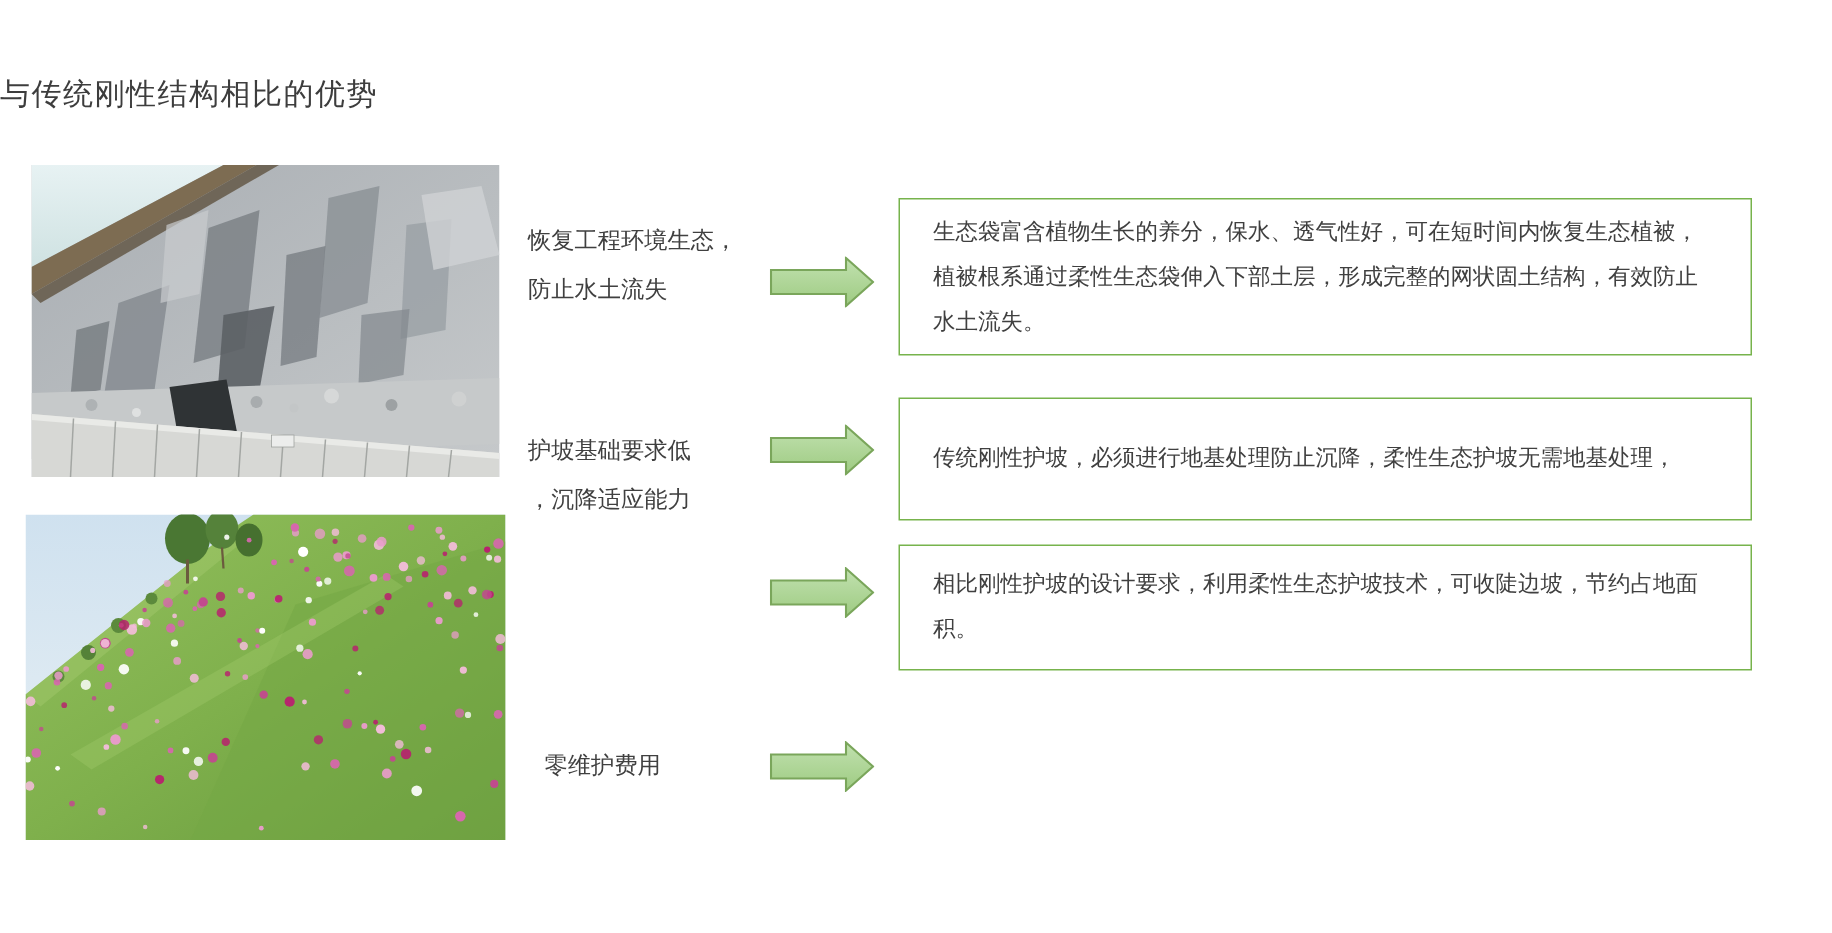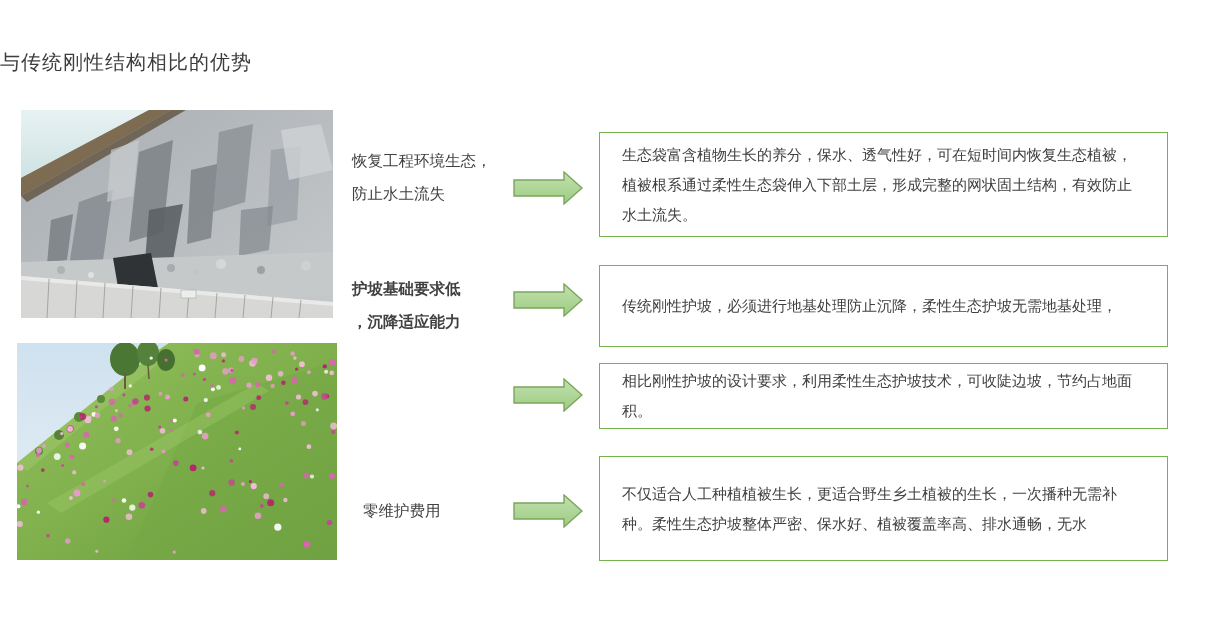--- a/index.html
+++ b/index.html
@@ -5,28 +5,28 @@
   html,body{margin:0;padding:0;background:#fff;}
   .slide{position:relative;width:1221px;height:622px;background:#ffffff;overflow:hidden;
          font-family:"Liberation Sans","DejaVu Sans",sans-serif;color:#404040;}
   .title{position:absolute;top:49px;left:0;width:100%;
          font-size:20px;letter-spacing:1px;color:#3d3d3d;}
   .photo{position:absolute;display:block;}
   .photo1{left:21px;top:110px;}
   .photo2{left:17px;top:343px;}
   .row-label{position:absolute;left:352px;width:170px;font-size:15.5px;line-height:33px;
              color:#404040;white-space:pre-line;}
-  .lbl1{top:144px;} .lbl2{top:272px;font-weight:bold;} .lbl3{top:379px;} .lbl4{top:494px;margin-left:11px;}
+  .lbl1{top:144px;} .lbl2{top:284px;} .lbl3{top:379px;} .lbl4{top:494px;margin-left:11px;}
   .arrow{position:absolute;left:513px;width:70px;height:34px;}
   .arr1{top:171px;} .arr2{top:283px;} .arr3{top:378px;} .arr4{top:494px;}
   .detail-box{position:absolute;left:599px;width:569px;box-sizing:border-box;
               border:1px solid #77b34c;display:flex;align-items:center;
               padding:0 22px;font-size:15px;line-height:30px;color:#404040;background:#fff;}
   .box1{top:132px;height:105px;} .box2{top:265px;height:82px;}
-  .box3{top:363px;height:66px;}  .box4{top:456px;height:105px;}
+  .box3{top:363px;height:84px;}  .box4{top:456px;height:105px;}
 </style>
 </head>
 <body>
 
 <div class="slide">
 
   <div class="title">与传统刚性结构相比的优势</div>
 
   <svg class="photo photo1" width="312" height="208" viewBox="0 0 312 208">
     <defs>
@@ -296,17 +296,14 @@
     <polygon points="1,9 51,9 51,1 69,17 51,33 51,25 1,25" fill="url(#ag)" stroke="#7aa65b" stroke-width="1.4"></polygon>
   </svg>
   <div class="detail-box box3">
     <span>相比刚性护坡的设计要求，利用柔性生态护坡技术，可收陡边坡，节约占地面积。</span>
   </div>
 
   <div class="row-label lbl4">零维护费用</div>
   <svg class="arrow arr4" viewBox="0 0 70 34">
     <polygon points="1,9 51,9 51,1 69,17 51,33 51,25 1,25" fill="url(#ag)" stroke="#7aa65b" stroke-width="1.4"></polygon>
   </svg>
-  <div class="detail-box box4">
-    <span>不仅适合人工种植植被生长，更适合野生乡土植被的生长，一次播种无需补种。柔性生态护坡整体严密、保水好、植被覆盖率高、排水通畅，无水</span>
-  </div>
 
 </div>
 
 </body></html>

